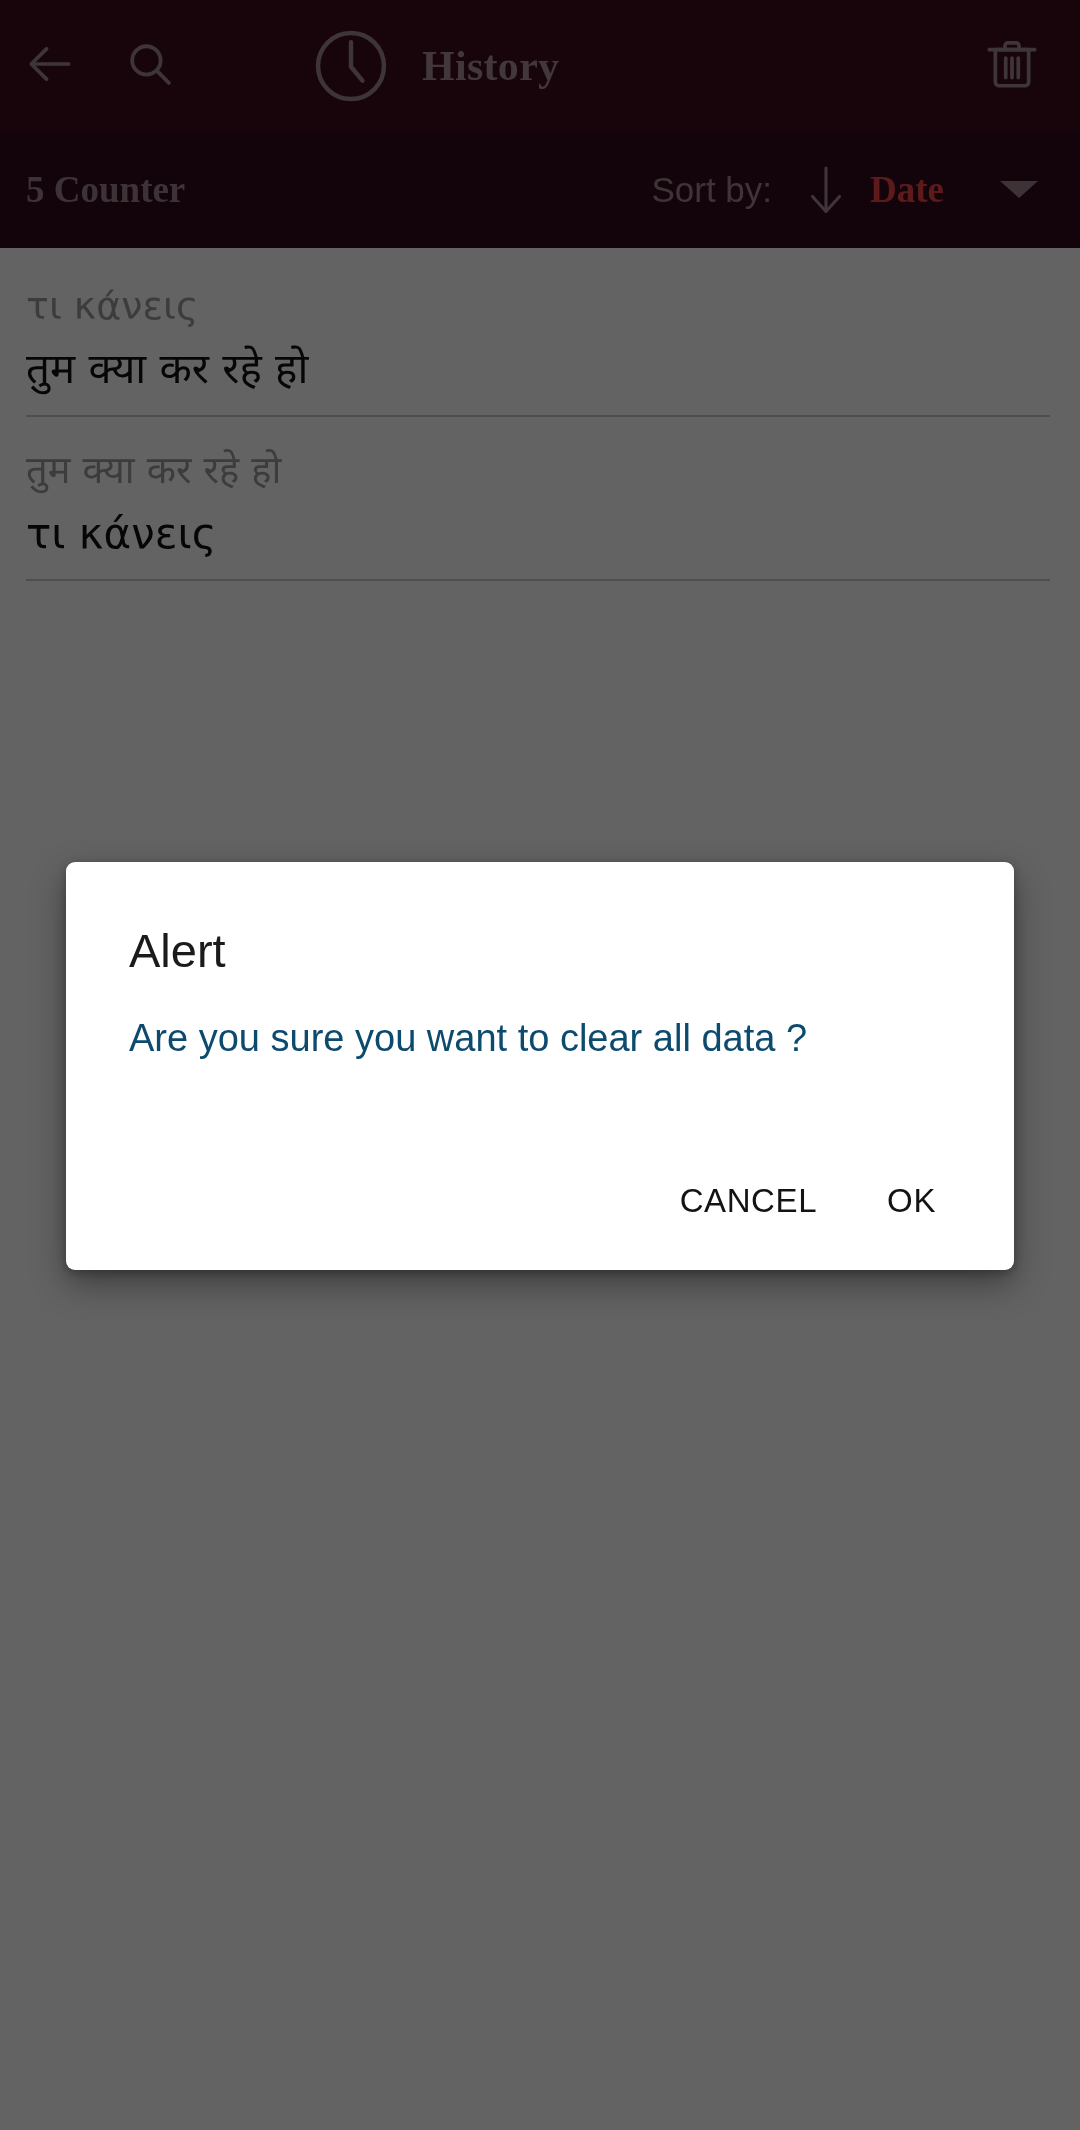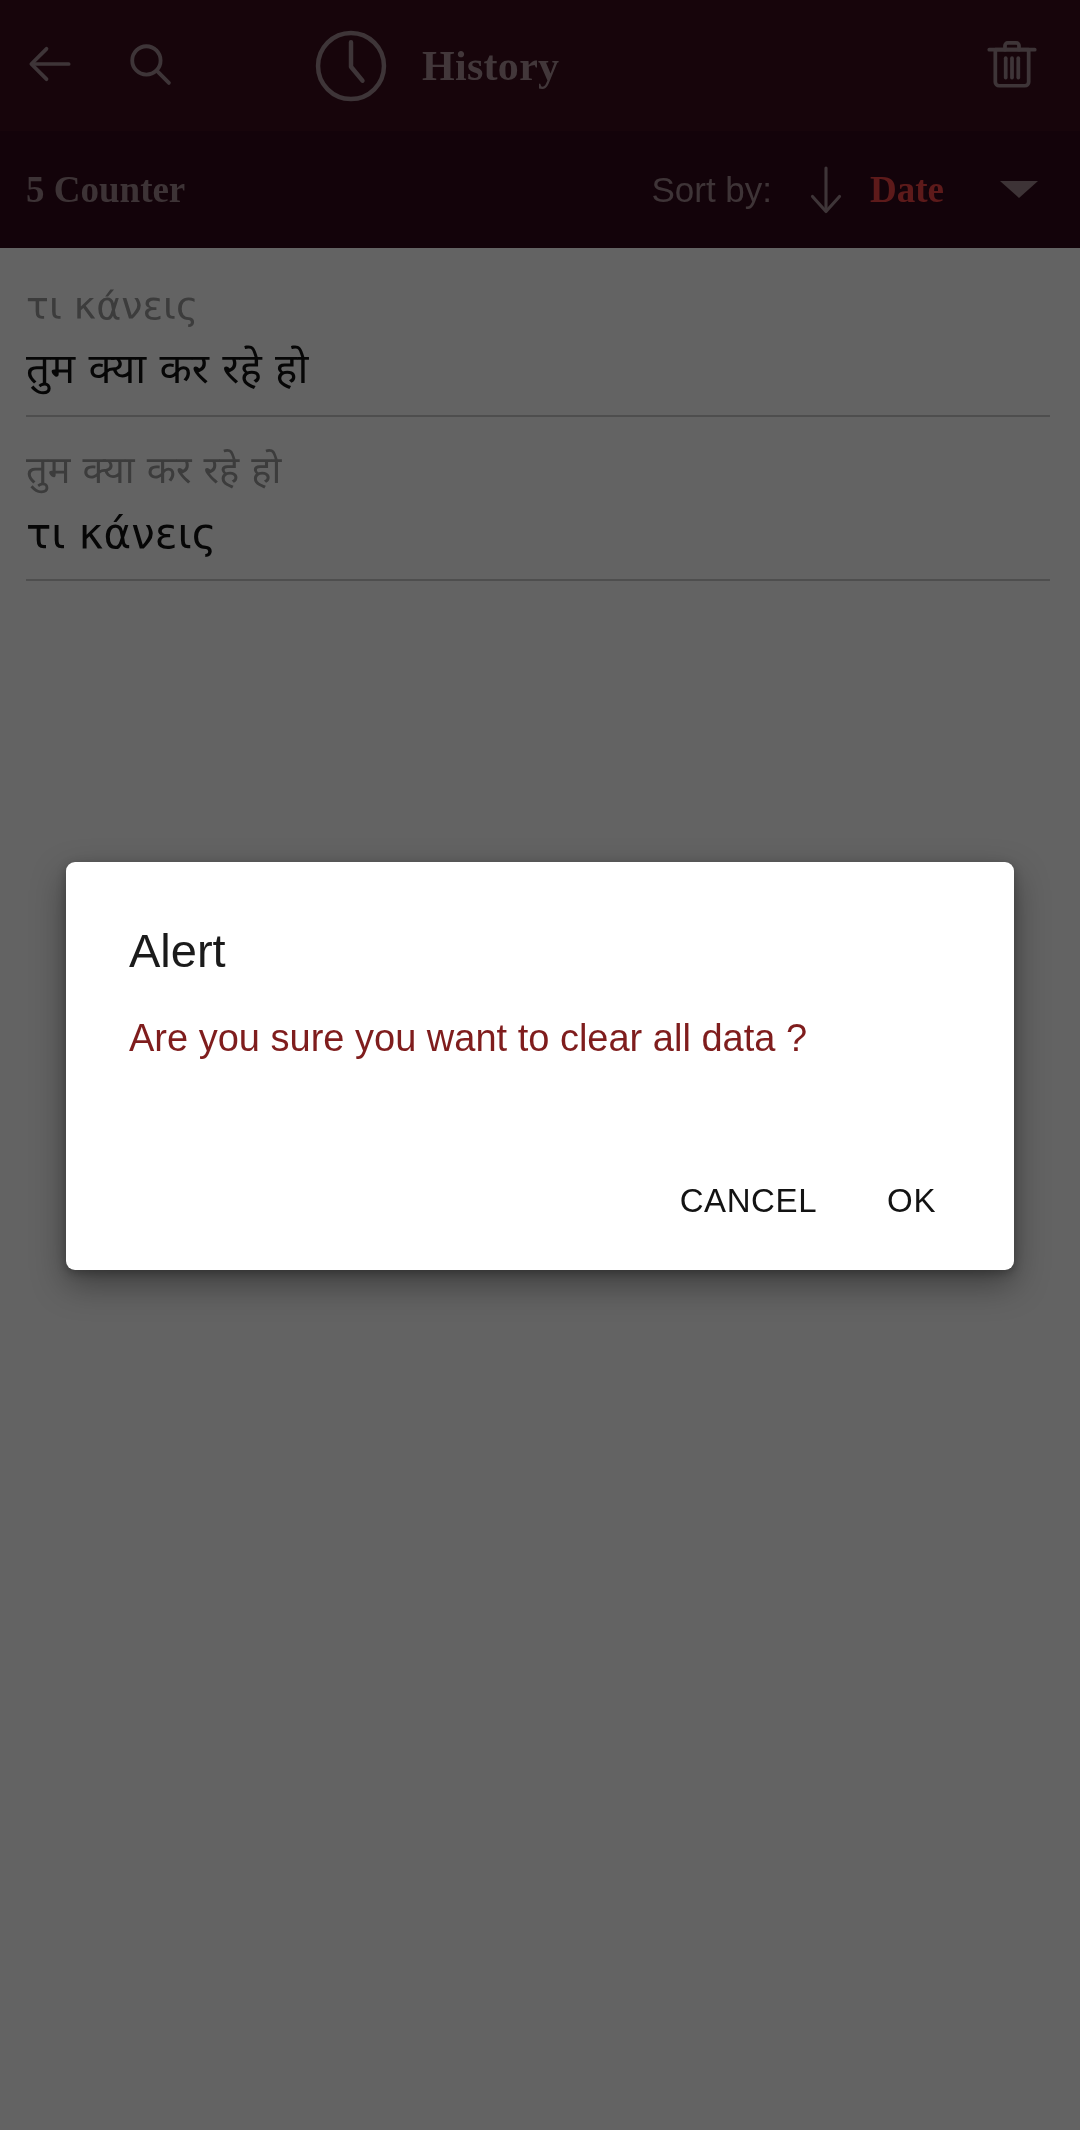--- a/index.html
+++ b/index.html
@@ -171,21 +171,21 @@
     font-family: "Liberation Sans", sans-serif;
     font-size: 47px;
     color: #1b1b1b;
     margin: 65px 0 0 63px;
     line-height: 1;
     white-space: nowrap;
   }
   #dialog-message {
     font-family: "Liberation Sans", sans-serif;
     font-size: 38px;
-    color: #7f1d1d;
+    color: #0c4a6e;
     margin: 40px 63px 0 63px;
     line-height: 1.3;
   }
   #dialog-actions {
     margin-top: auto;
     display: flex;
     align-items: flex-end;
     justify-content: flex-end;
     padding: 0 42px 34px 0;
     gap: 14px;

